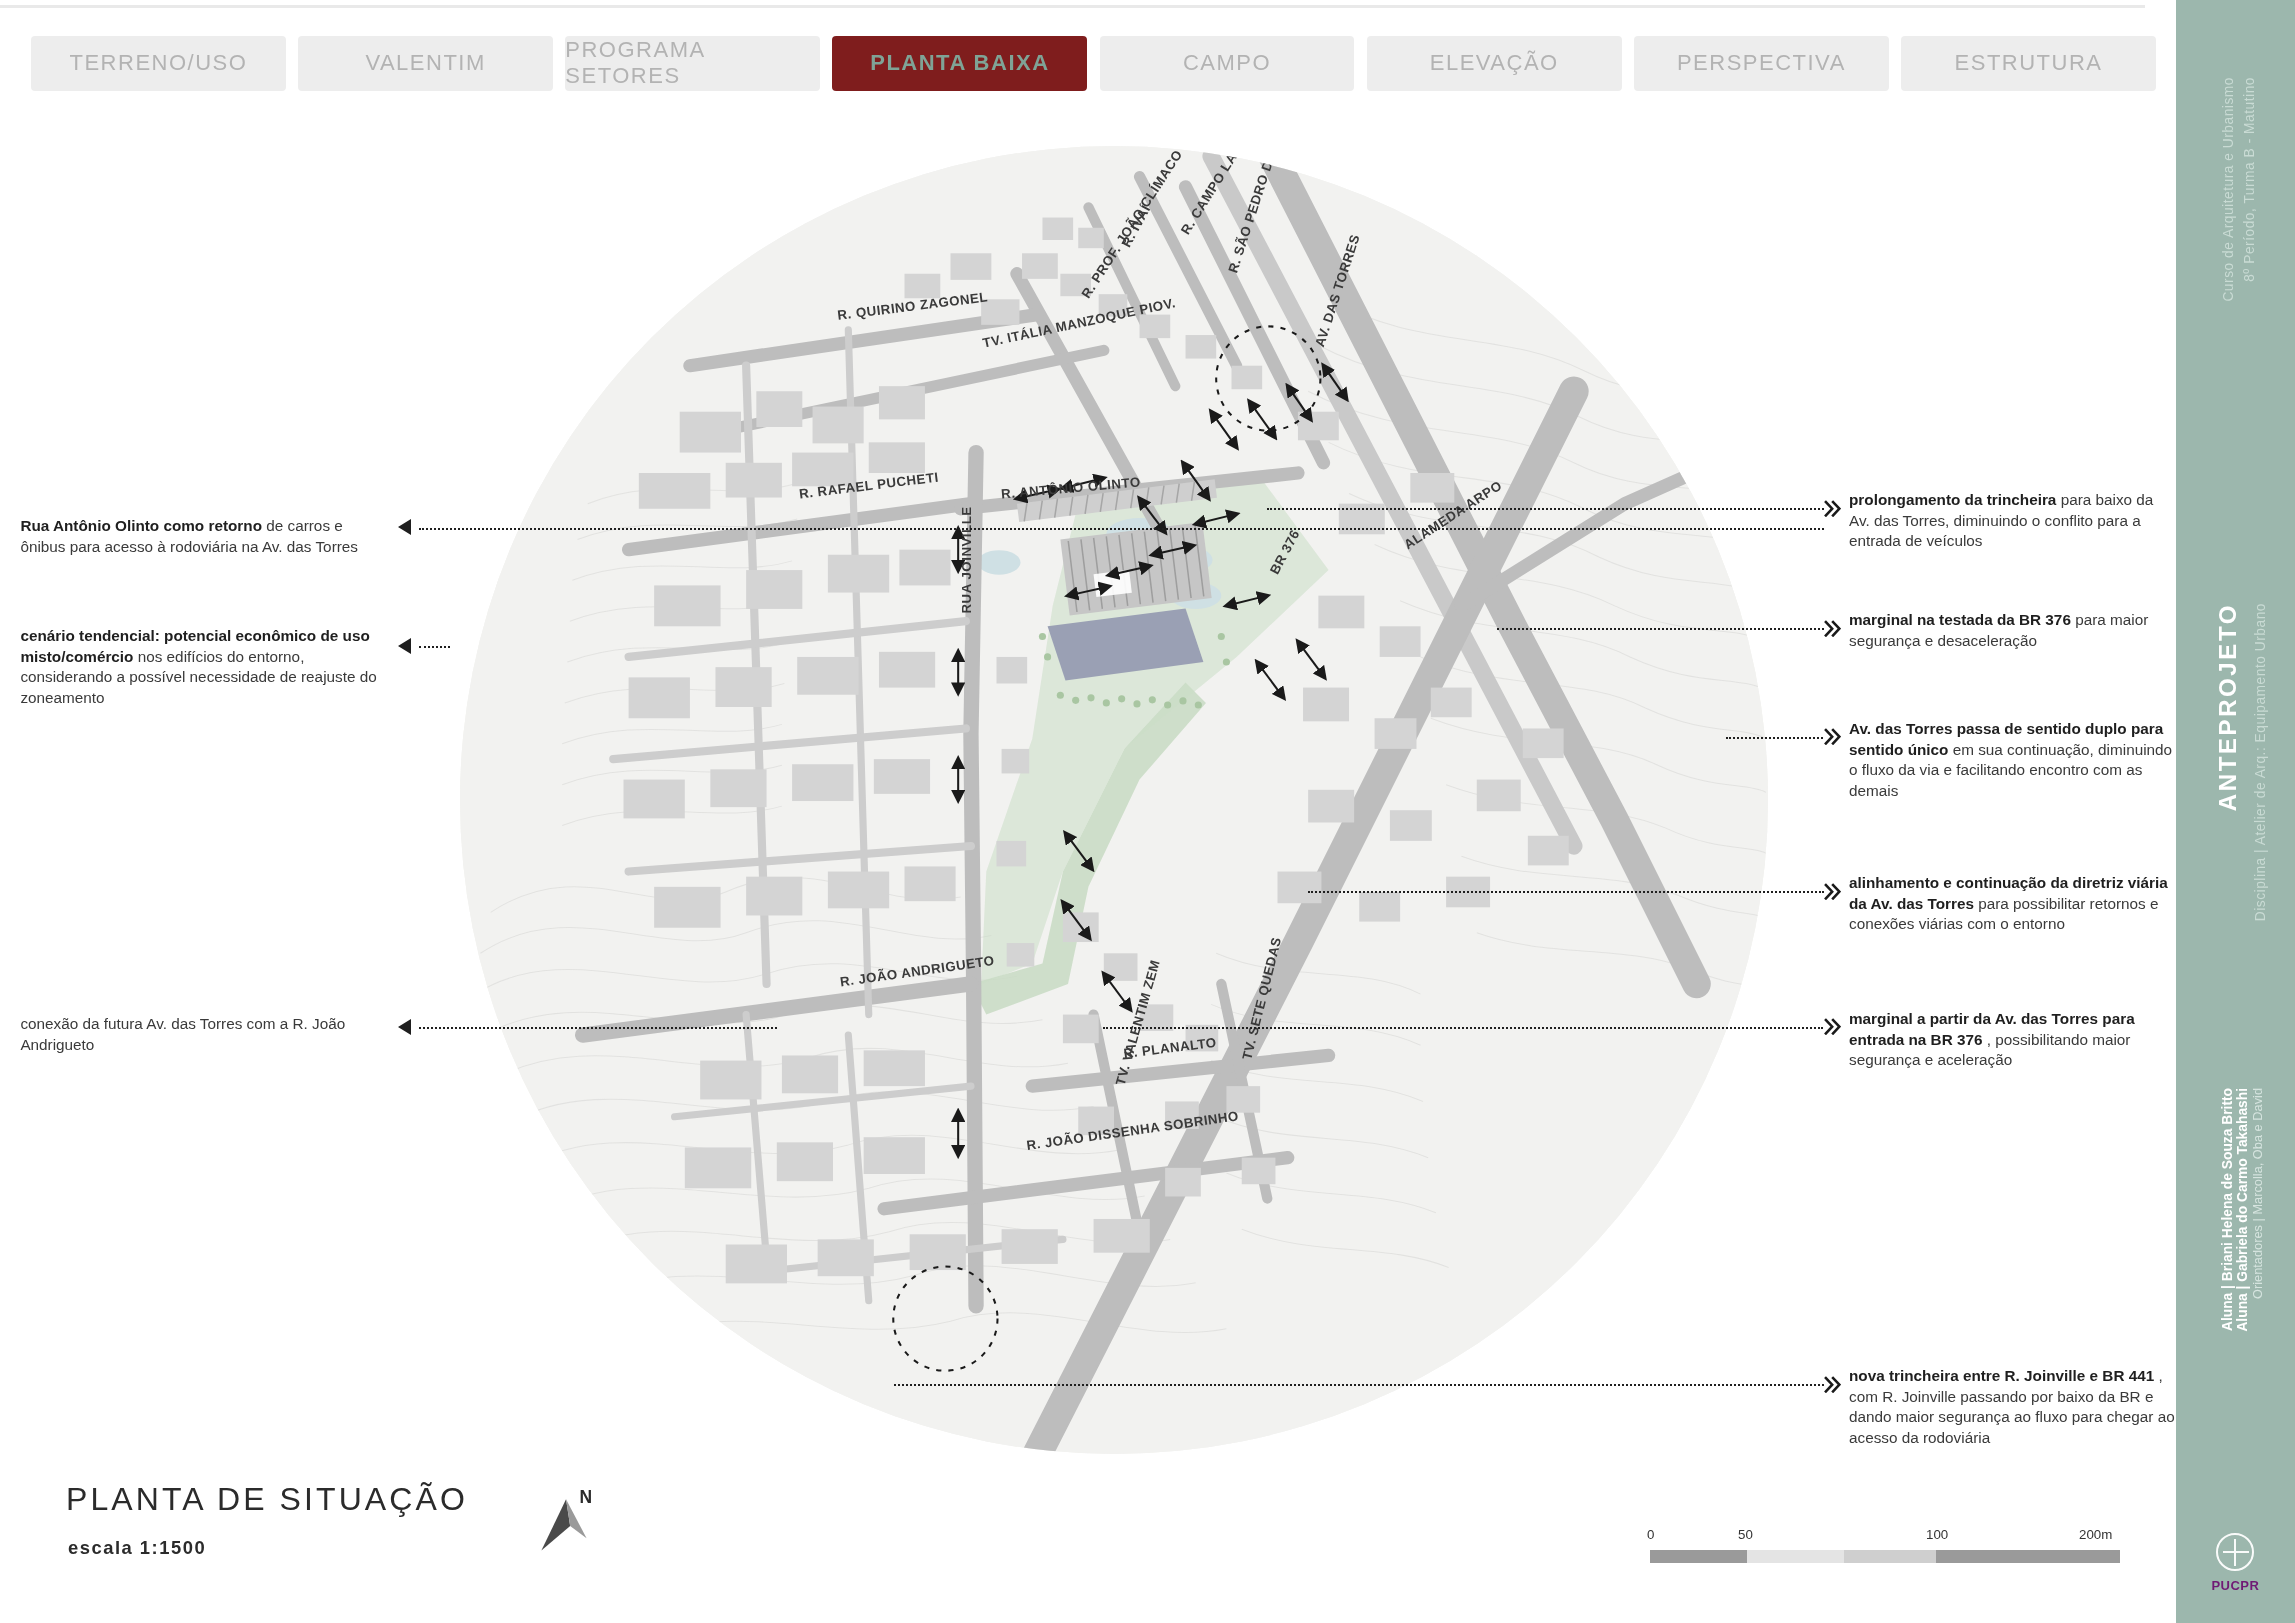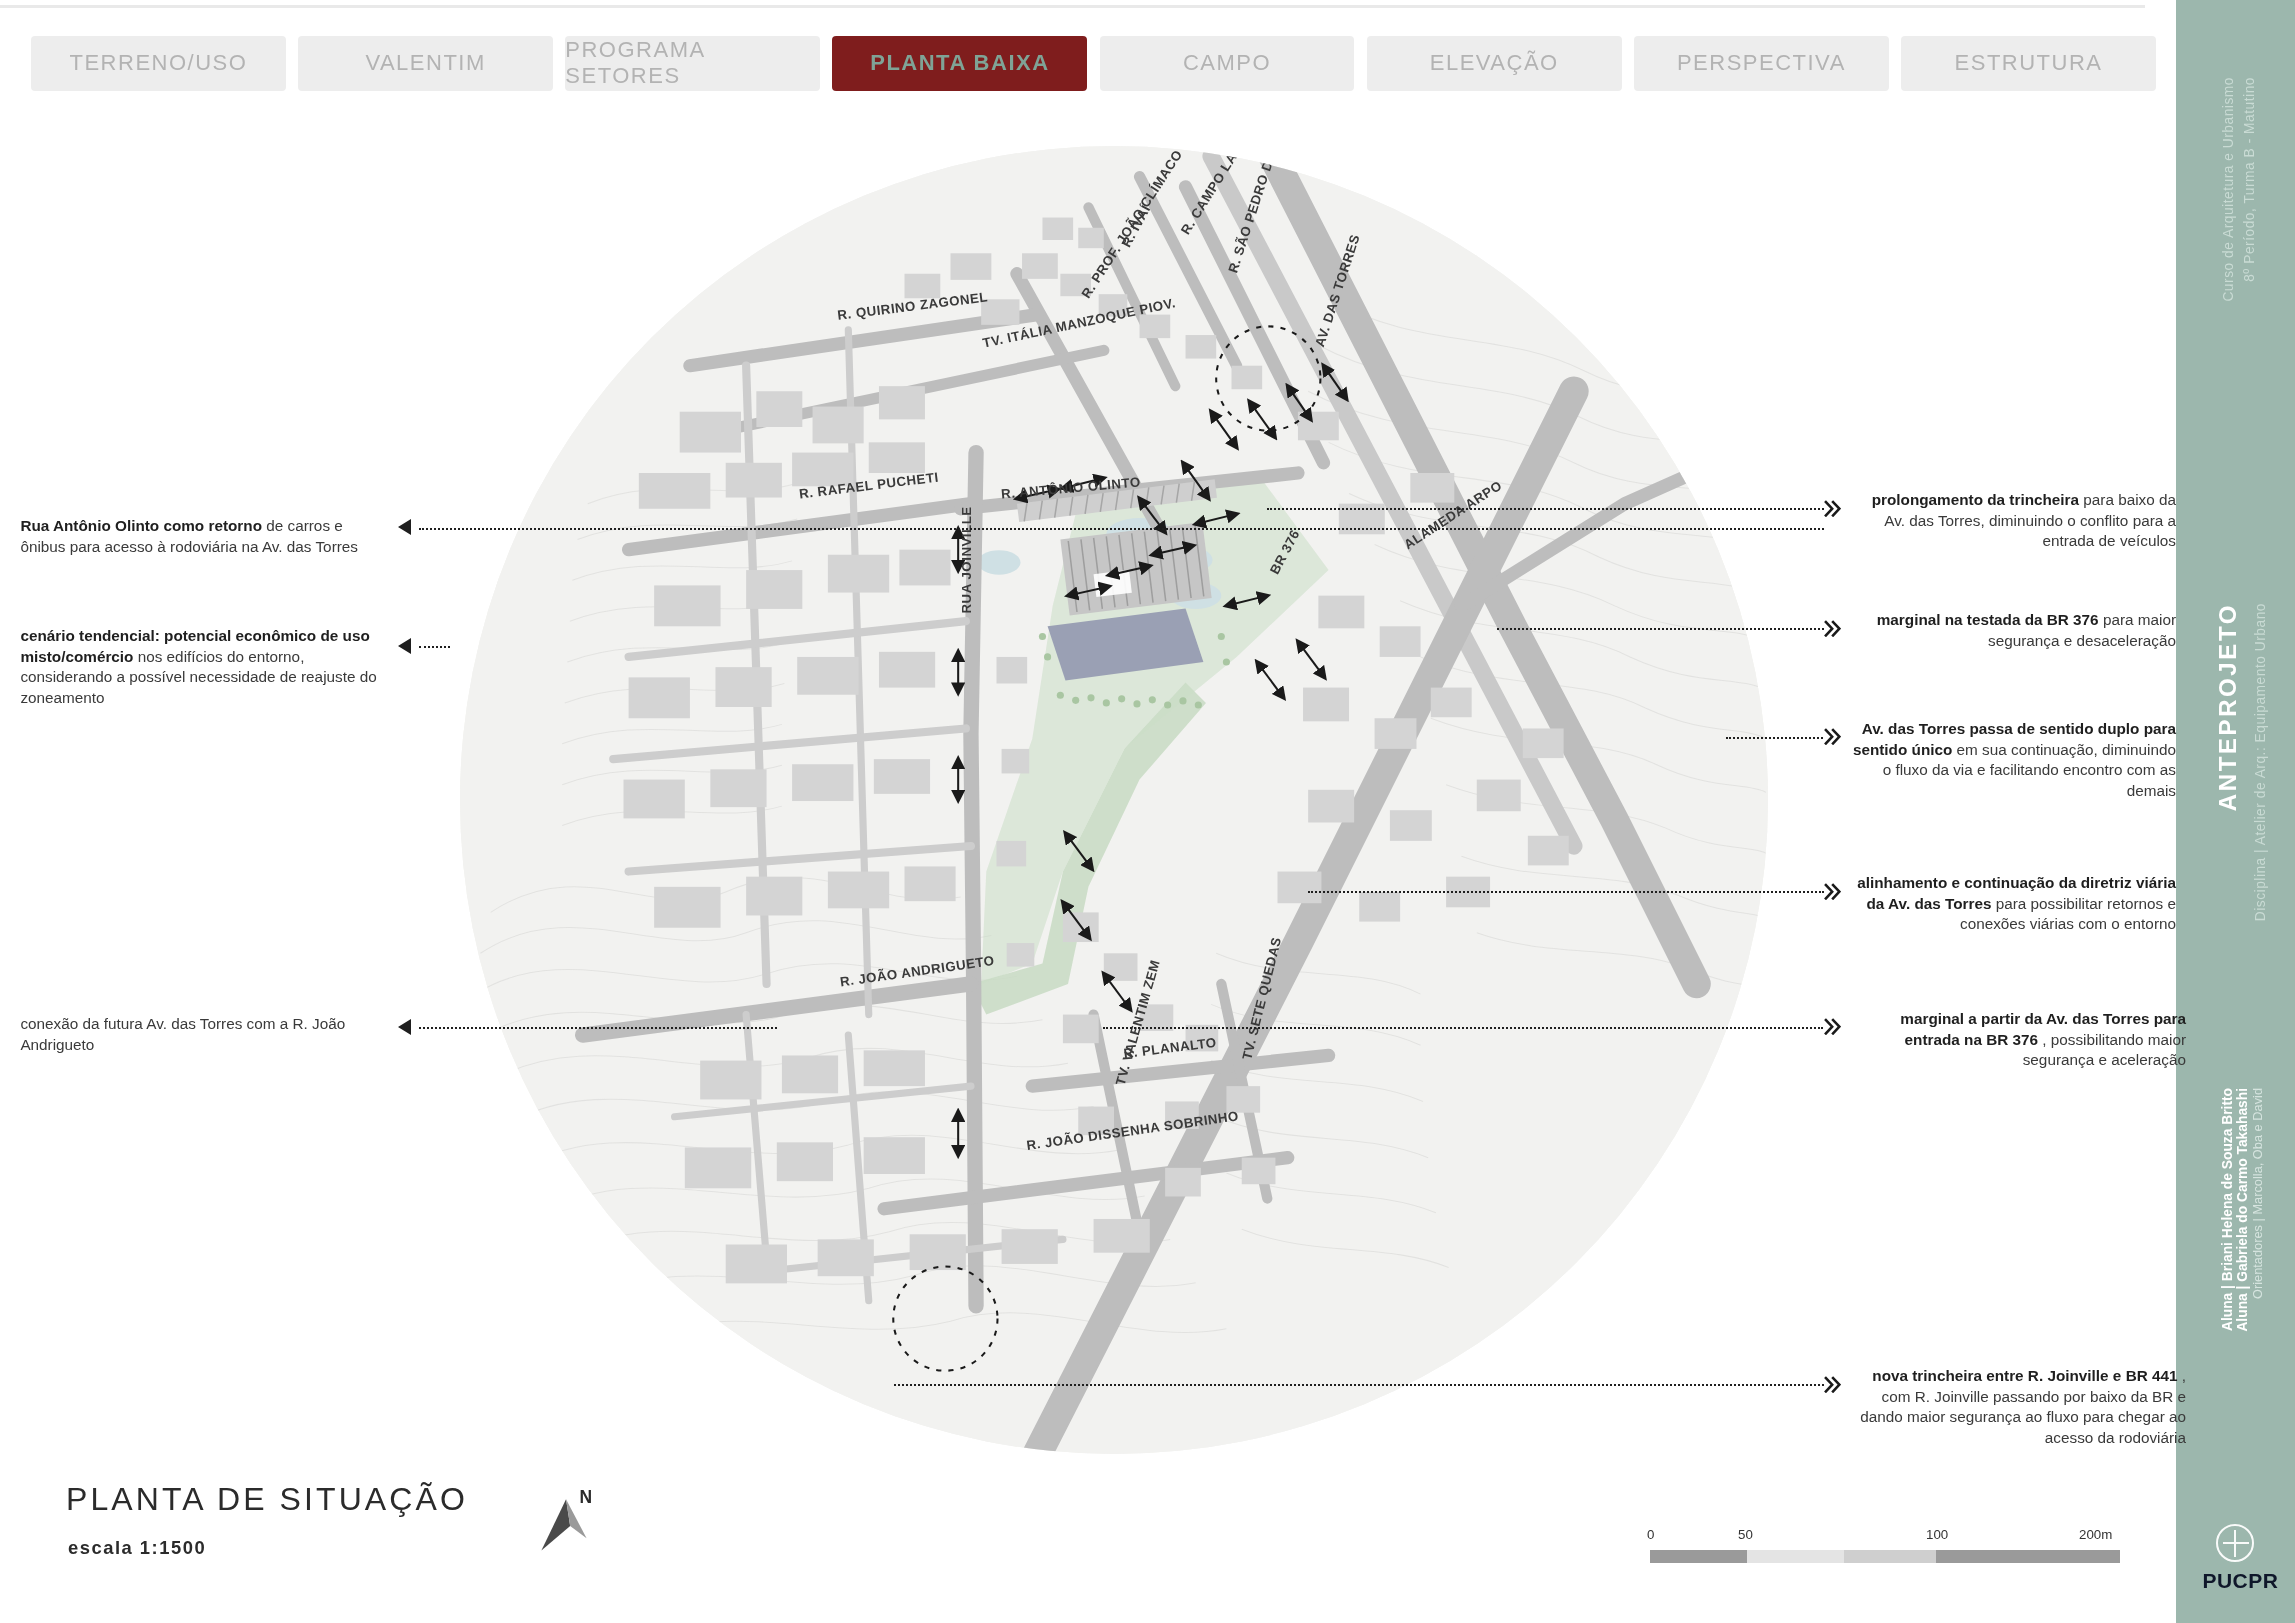--- a/index.html
+++ b/index.html
@@ -64,39 +64,39 @@
     border: 2px solid #ffffff;
     position: relative;
     opacity: .95;
   }
   .sb-logo-mark::before {
     content:""; position:absolute; left:50%; top:4.1px; width:2px; height:26.6px; background:#fff; transform:translateX(-50%);
   }
   .sb-logo-mark::after {
     content:""; position:absolute; top:50%; left:4.1px; height:2px; width:26.6px; background:#fff; transform:translateY(-50%);
   }
-  .sb-logo-text { font-size: 21px; font-weight:700; color:#0f172a; letter-spacing:0.5px;}
+  .sb-logo-text { font-size: 13px; font-weight:700; color:#701a75; letter-spacing:0.5px;}
 
   
   .mapwrap {
     position: absolute; left: 460px; top: 146px; width: 1308px; height: 1308px;
   }
   .mapcircle {
     position:absolute; inset:0;
     border-radius: 50%;
     background: #f2f2f0;
     overflow: hidden;
   }
   .mapcircle svg { display:block; }
 
   
   .ann { position: absolute; font-size: 15.3px; line-height: 1.35; color: #3a3a3a; }
   .ann b { font-weight: 700; color: #1f1f1f; }
   .ann.left  { }
-  .ann.right { text-align: right; }
+  .ann.right { text-align: left; }
 
   .leader {
     position: absolute;
     height: 0; border-top: 2px dotted #1f1f1f;
   }
   .arrowL, .arrowR {
     position:absolute; width:0; height:0;
   }
   .arrowL { border-top: 8.2px solid transparent; border-bottom: 8.2px solid transparent; border-right: 13.3px solid #1f1f1f; }
 

